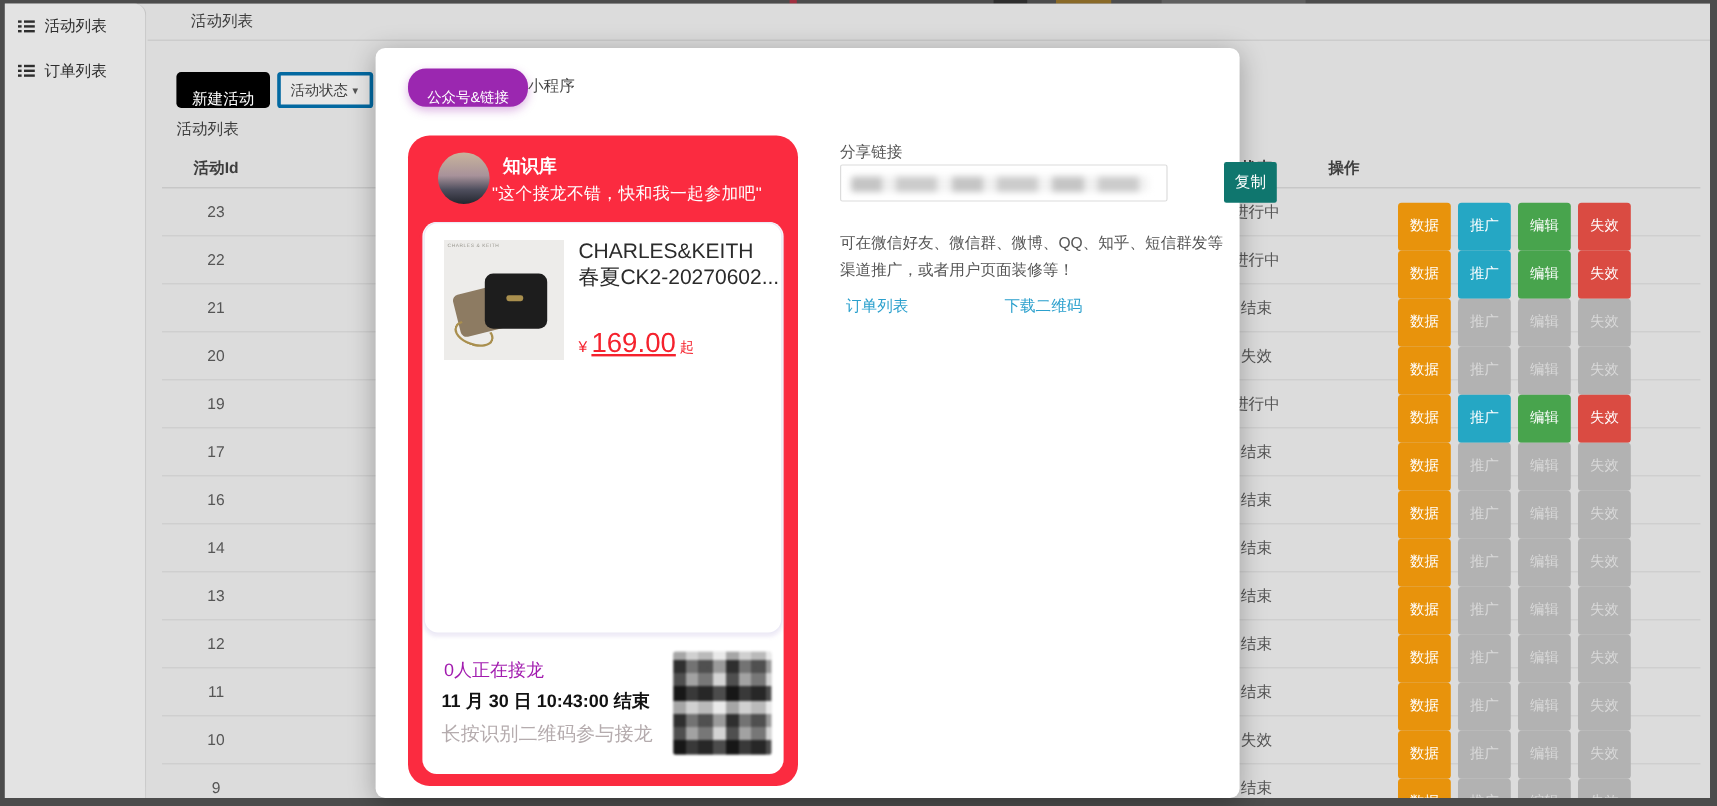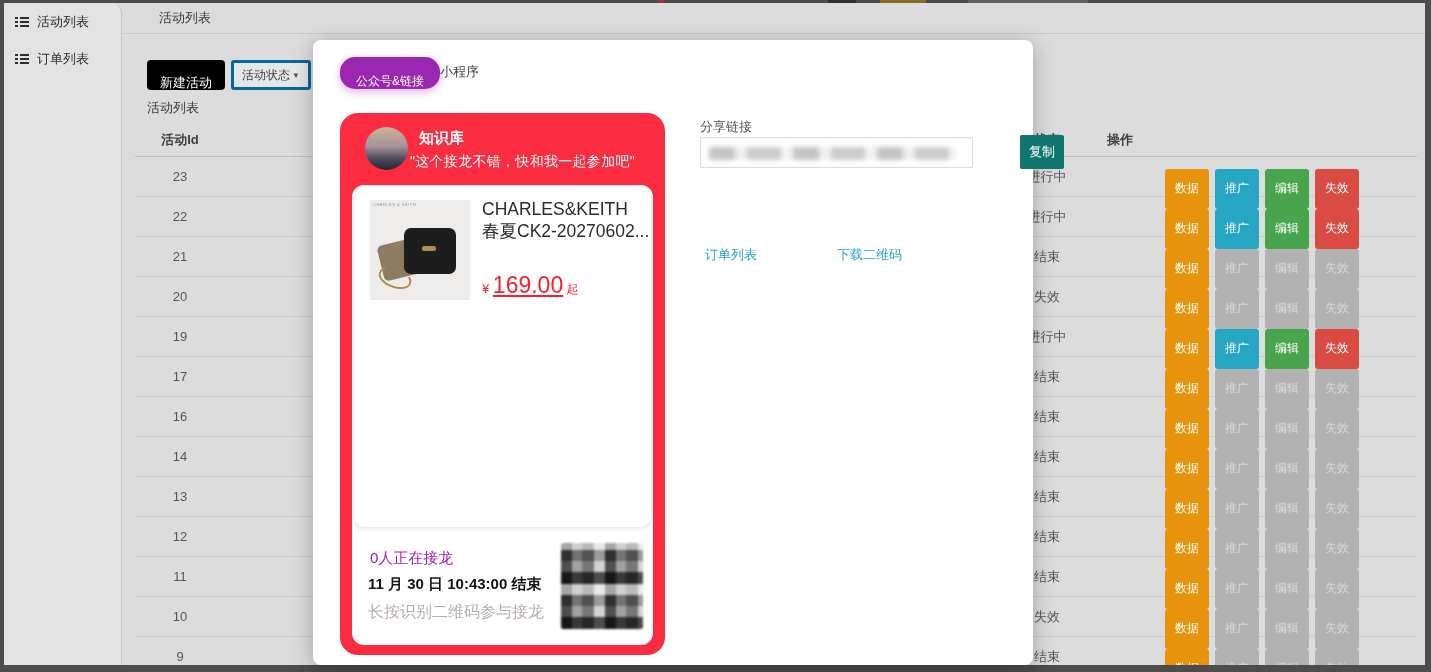--- a/index.html
+++ b/index.html
@@ -330,15 +330,16 @@
       <div class="scan-hint">长按识别二维码参与接龙</div>
       <div class="qr-blur"></div>
     </div>
   </div>
 
   <div class="share-label">分享链接</div>
   <div class="share-input">
     <div class="blurbar"></div>
   </div>
   <button class="copy-btn">复制</button>
+  <div class="share-desc">可在微信好友、微信群、微博、QQ、知乎、短信群发等渠道推广，或者用户页面装修等！</div>
   <button class="dl-link dl-poster">订单列表</button>
   <button class="dl-link dl-qr">下载二维码</button>
 </div>
 
 </body></html>

